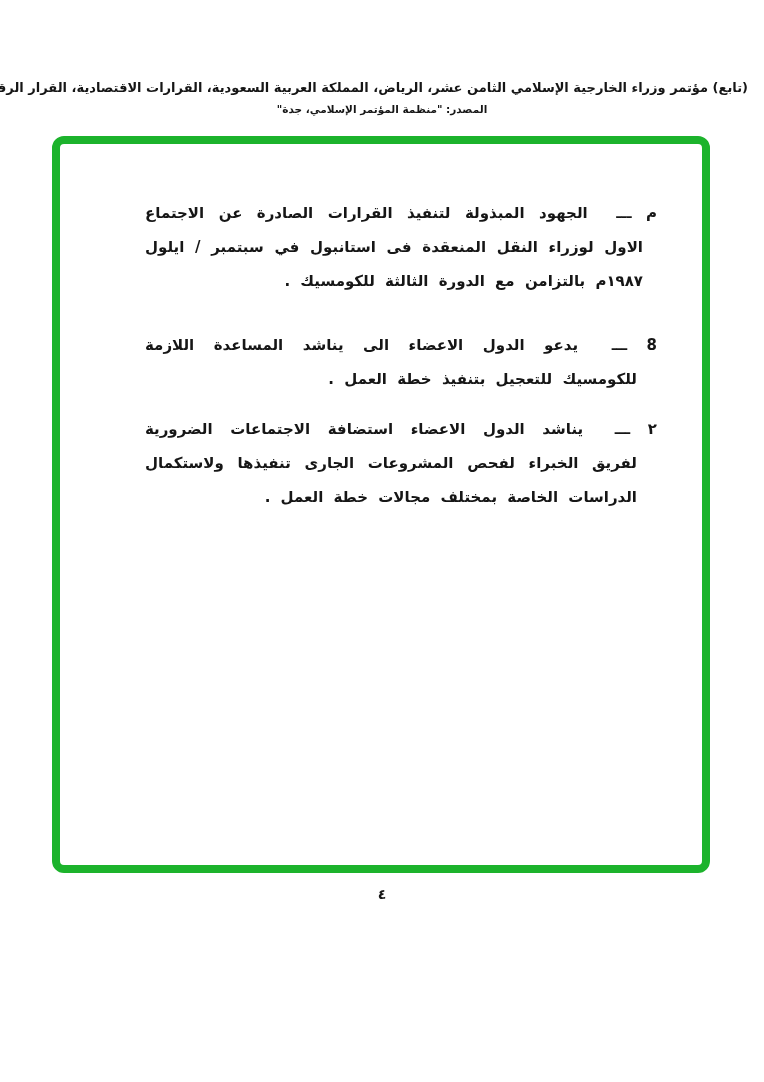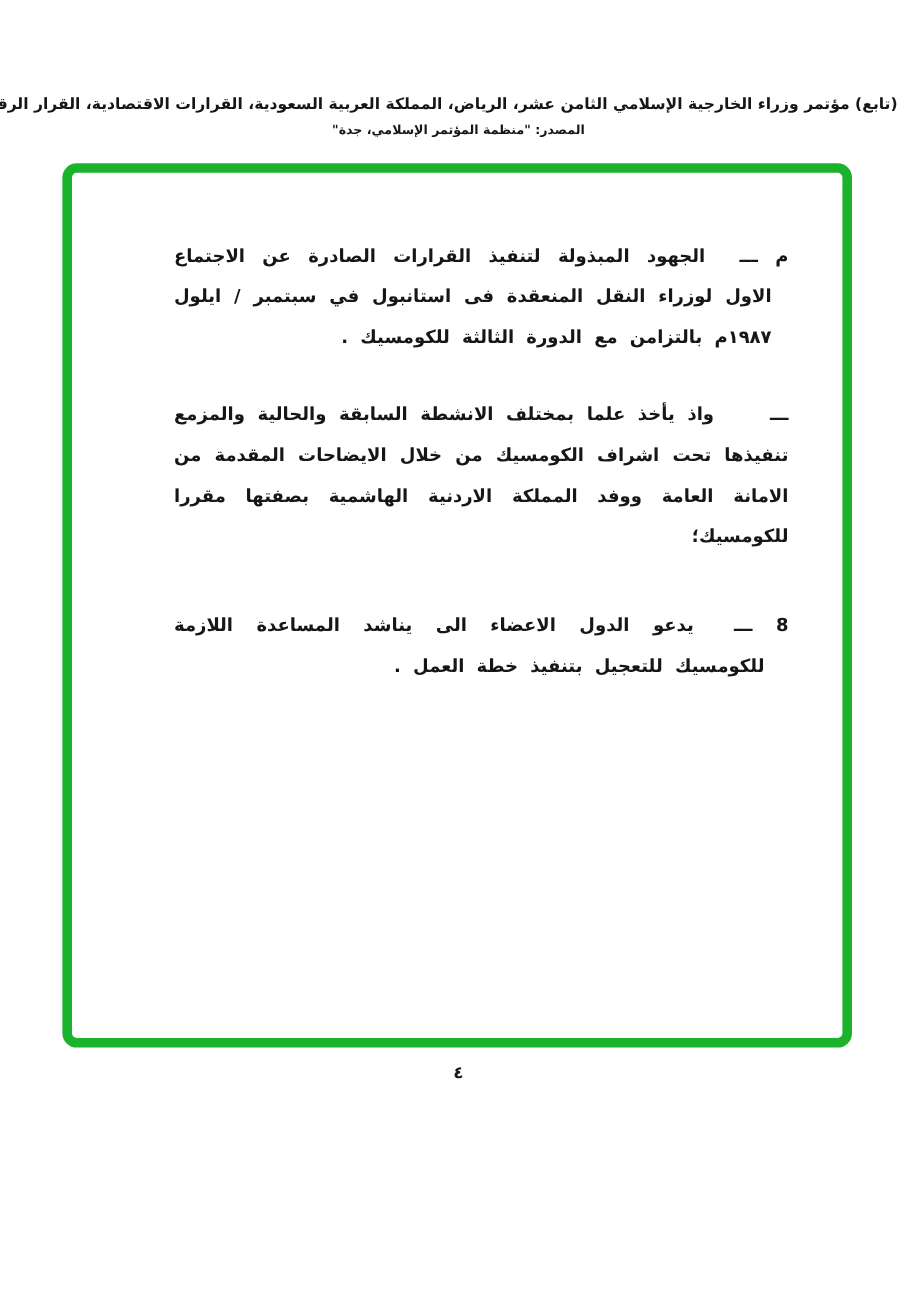--- a/index.html
+++ b/index.html
@@ -75,26 +75,26 @@
 <div class="source-line">المصدر:  "منظمة المؤتمر الإسلامي، جدة"</div>
 
 <div class="document-frame">
 
   <p class="para para-1 hang-sm">
     <span class="marker">م ـــ</span>
     <span>الجهود المبذولة لتنفيذ القرارات الصادرة عن الاجتماع الاول لوزراء النقل المنعقدة فى استانبول في سبتمبر / ايلول ١٩٨٧م بالتزامن مع الدورة الثالثة للكومسيك .</span>
   </p>
 
 
-  <p class="para para-3">
-    <span class="marker">ـــ</span>
-    <span>واذ يأخذ علما بمختلف الانشطة السابقة والحالية والمزمع تنفيذها تحت اشراف الكومسيك من خلال الايضاحات المقدمة من الامانة العامة ووفد المملكة الاردنية الهاشمية بصفتها مقررا للكومسيك؛</span>
-  </p>
 
   <p class="para para-4 hang-md">
     <span class="marker">8 ـــ</span>
     <span>يدعو الدول الاعضاء الى يناشد المساعدة اللازمة للكومسيك للتعجيل بتنفيذ خطة العمل .</span>
   </p>
 
+  <p class="para para-5 hang-md">
+    <span class="marker">٢ ـــ</span>
+    <span>يناشد الدول الاعضاء استضافة الاجتماعات الضرورية لفريق الخبراء لفحص المشروعات الجارى تنفيذها ولاستكمال الدراسات الخاصة بمختلف مجالات خطة العمل .</span>
+  </p>
 
 </div>
 
 <div class="page-footer">٤</div>
 
 </body></html>

